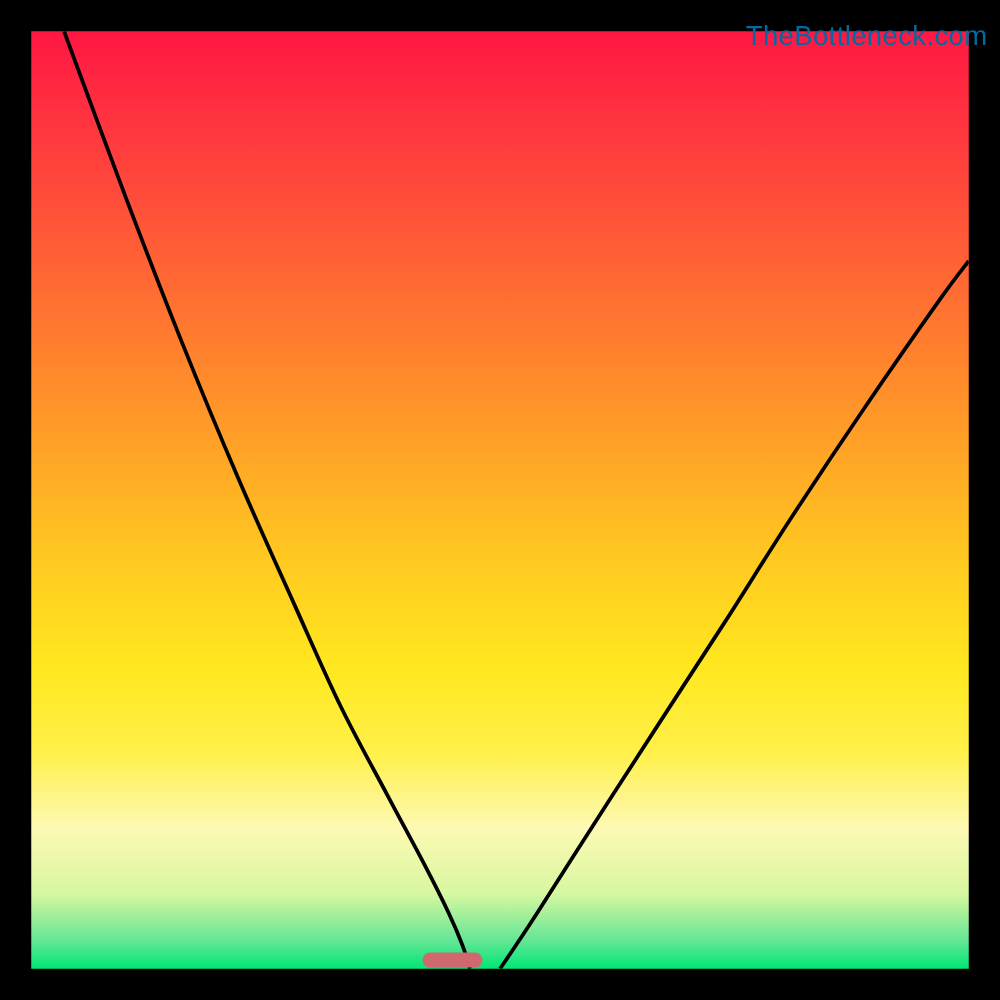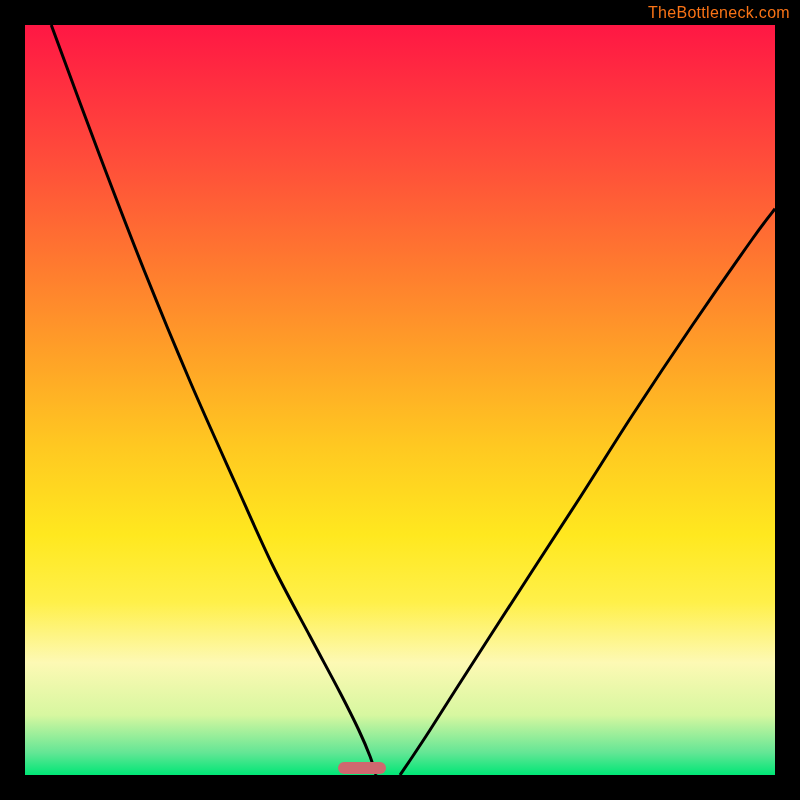--- a/index.html
+++ b/index.html
@@ -25,24 +25,24 @@
       #ffc821 56%,
       #ffe81f 68%,
       #fff04a 77%,
       #fdf9b4 85%,
       #d7f7a0 92%,
       #64e695 97%,
       #00e676 100%);
   }
   .attribution {
     position: absolute;
-    top: 4px;
+    top: 16px;
     right: 10px;
-    color: #f97316;
-    font-size: 16px;
+    color: #0369a1;
+    font-size: 22px;
     font-weight: 500;
     letter-spacing: 0.3px;
     user-select: none;
   }
   svg.curves {
     position: absolute;
     left: 25px;
     top: 25px;
     width: 750px;
     height: 750px;

